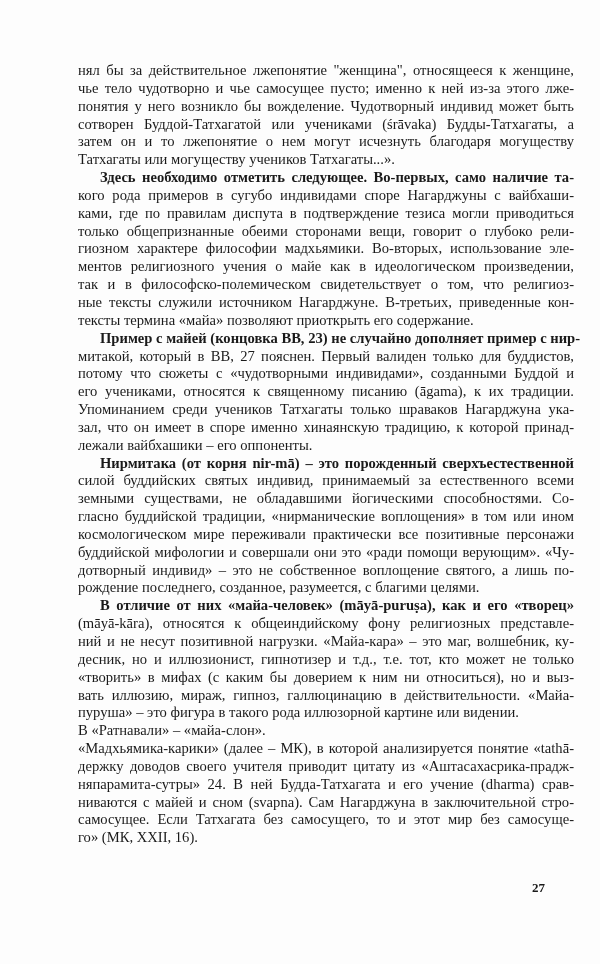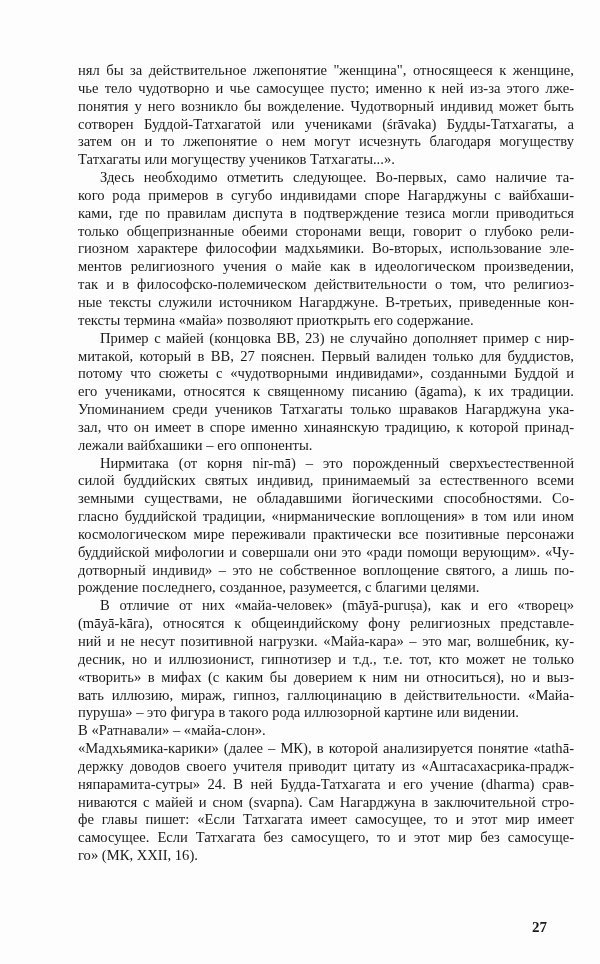--- a/index.html
+++ b/index.html
@@ -11,45 +11,45 @@
   .text-block {
     position: absolute; left: 54px; top: 62px; width: 496px;
     font-family: "Liberation Serif", "DejaVu Serif", serif;
     font-size: 14.6px; line-height: 17.85px; color: #1a1a1a; margin-left: 24px;
   }
   .line {
     display: block; white-space: nowrap; text-align: justify;
     text-align-last: justify; height: 17.85px; overflow: visible;
   }
   .line.last { text-align-last: left; font-family: Liberation Serif, serif; }
-  .line.indent { padding-left: 22px; }
+  .line.indent { padding-left: 22px; font-weight: bold; }
   .page-number {
     position: absolute; left: 532px; top: 880px;
     font-family: "Liberation Serif", "DejaVu Serif", serif;
-    font-size: 15px; font-weight: bold; color: #1a1a1a; margin-top: 39px;
+    font-size: 13px; font-weight: bold; color: #1a1a1a;
   }
 </style>
 </head>
 <body>
 
 <div class="page">
   <div class="text-block" id="text-block">
       <span class="line">нял бы за действительное лжепонятие "женщина", относящееся к женщине,</span>
       <span class="line">чье тело чудотворно и чье самосущее пусто; именно к ней из-за этого лже-</span>
       <span class="line">понятия у него возникло бы вожделение. Чудотворный индивид может быть</span>
       <span class="line">сотворен Буддой-Татхагатой или учениками (śrāvaka) Будды-Татхагаты, а</span>
       <span class="line">затем он и то лжепонятие о нем могут исчезнуть благодаря могуществу</span>
       <span class="line last">Татхагаты или могуществу учеников Татхагаты...».</span>
       <span class="line indent">Здесь необходимо отметить следующее. Во-первых, само наличие та-</span>
       <span class="line">кого рода примеров в сугубо индивидами споре  Нагарджуны с вайбхаши-</span>
       <span class="line">ками, где по правилам диспута в подтверждение тезиса могли приводиться</span>
       <span class="line">только общепризнанные обеими сторонами вещи, говорит о глубоко рели-</span>
       <span class="line">гиозном характере философии мадхьямики. Во-вторых, использование эле-</span>
       <span class="line">ментов религиозного учения о майе как в идеологическом произведении,</span>
-      <span class="line">так и в философско-полемическом действительности о том, что религиоз-</span>
+      <span class="line">так и в философско-полемическом свидетельствует о том, что религиоз-</span>
       <span class="line">ные тексты служили источником Нагарджуне. В-третьих, приведенные кон-</span>
       <span class="line last">тексты термина «майа» позволяют приоткрыть его содержание.</span>
       <span class="line indent">Пример с майей (концовка ВВ, 23) не случайно дополняет пример с нир-</span>
       <span class="line">митакой, который в ВВ, 27 пояснен. Первый валиден только для буддистов,</span>
       <span class="line">потому что сюжеты с «чудотворными индивидами», созданными Буддой и</span>
       <span class="line">его учениками, относятся к священному писанию (āgama), к их традиции.</span>
       <span class="line">Упоминанием среди учеников Татхагаты только шраваков Нагарджуна ука-</span>
       <span class="line">зал, что он имеет в споре именно хинаянскую традицию, к которой принад-</span>
       <span class="line last">лежали вайбхашики – его оппоненты.</span>
       <span class="line indent">Нирмитака (от корня nir-mā) – это порожденный сверхъестественной</span>
@@ -65,18 +65,17 @@
       <span class="line">ний и не несут позитивной нагрузки. «Майа-кара» – это маг, волшебник, ку-</span>
       <span class="line">десник, но и иллюзионист, гипнотизер и т.д., т.е. тот, кто может не только</span>
       <span class="line">«творить» в мифах (с каким бы доверием к ним ни относиться), но и выз-</span>
       <span class="line">вать иллюзию, мираж, гипноз, галлюцинацию в действительности. «Майа-</span>
       <span class="line last">пуруша» – это фигура в такого рода иллюзорной картине или видении.</span>
       <span class="line last">В «Ратнавали» – «майа-слон».</span>
       <span class="line">«Мадхьямика-карики» (далее – МК), в которой анализируется понятие «tathā-</span>
       <span class="line">держку доводов своего учителя приводит цитату из «Аштасахасрика-прадж-</span>
       <span class="line">няпарамита-сутры» 24. В ней Будда-Татхагата и его учение (dharma) срав-</span>
       <span class="line">ниваются с майей и сном (svapna). Сам Нагарджуна в заключительной стро-</span>
-      <span class="line">фе главы пишет: «Если Татхагата имеет самосущее, то и этот мир имеет</span>
       <span class="line">самосущее. Если Татхагата без самосущего, то и этот мир без самосуще-</span>
       <span class="line last">го» (МК, XXII, 16).</span>
     </div>
   <div class="page-number">27</div>
 </div>
 
 </body></html>

